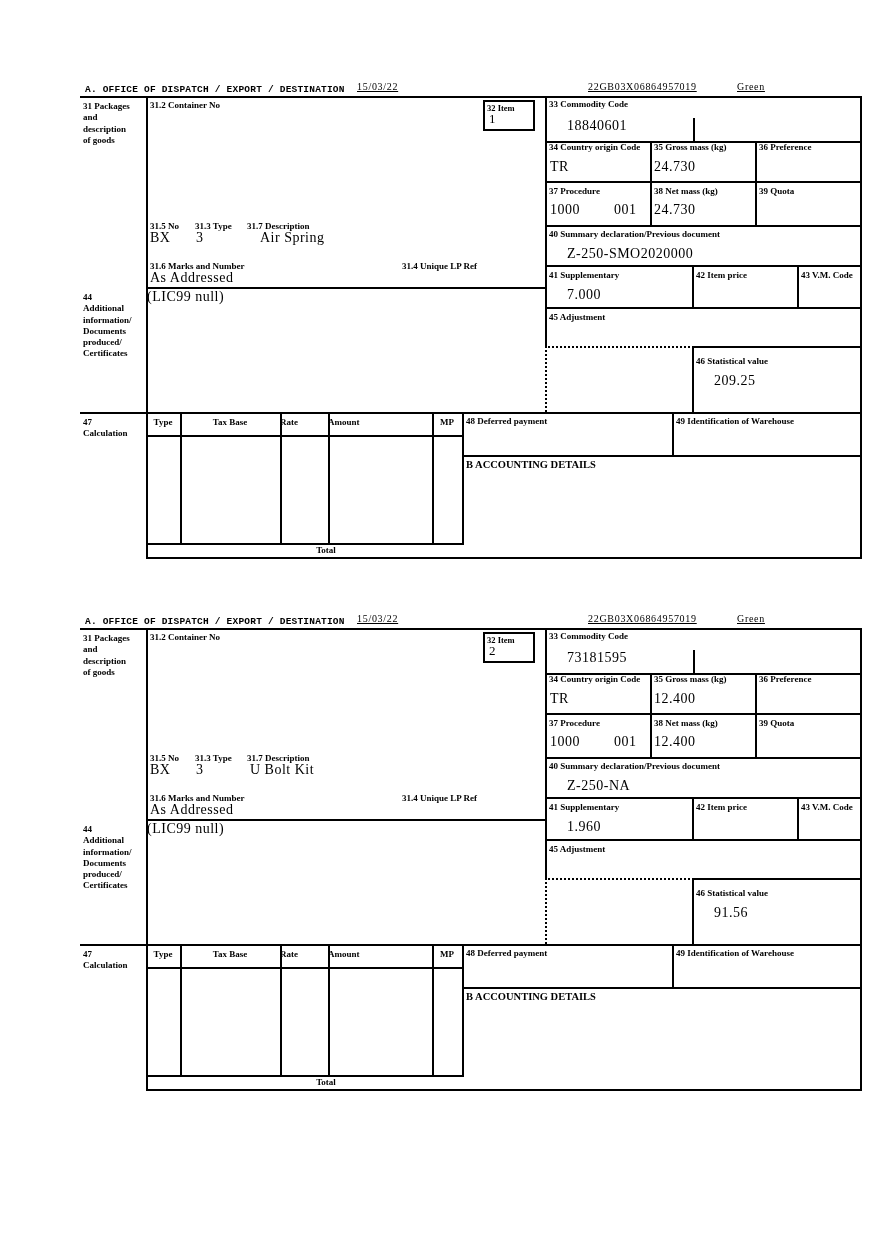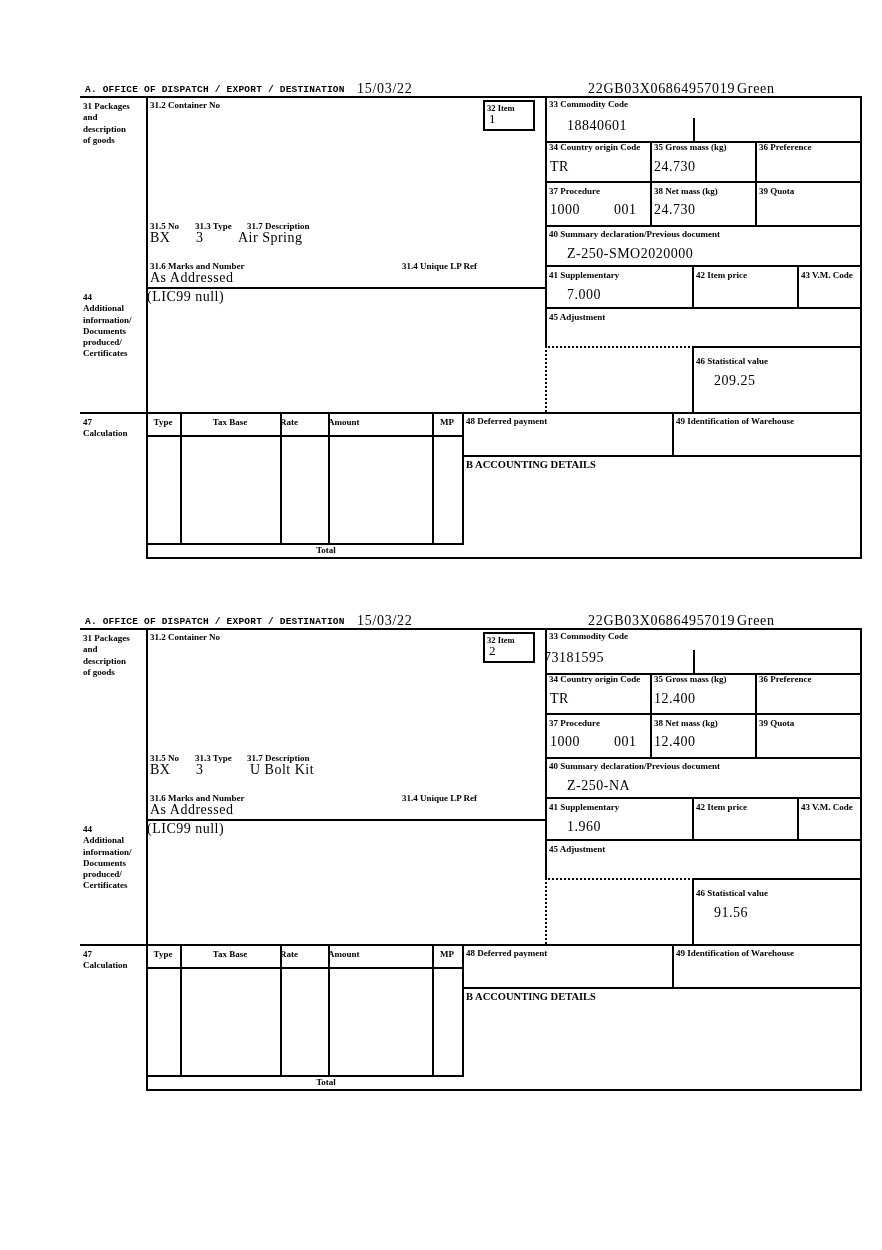--- a/index.html
+++ b/index.html
@@ -5,21 +5,21 @@
   html,body{margin:0;padding:0;}
   body{width:882px;height:1250px;background:#fff;position:relative;color:#000;
        font-family:"Liberation Serif","DejaVu Serif",serif;}
   .form{position:absolute;left:80px;width:782px;height:482px;}
   .lh{position:absolute;height:2px;background:#000;}
   .lv{position:absolute;width:2px;background:#000;}
   .dh{position:absolute;height:0;border-top:2px dotted #000;}
   .dv{position:absolute;width:0;border-left:2px dotted #000;}
   .lab{position:absolute;font-size:9px;font-weight:bold;line-height:1.25;white-space:pre-line;}
   .val{position:absolute;font-size:14px;letter-spacing:.5px;white-space:pre;}
-  .hv{position:absolute;font-size:14px;letter-spacing:.7px;white-space:pre;}
+  .hv{position:absolute;font-size:10px;letter-spacing:.7px;white-space:pre;text-decoration:underline;}
   .tt{position:absolute;font-size:9.5px;font-weight:bold;letter-spacing:.2px;font-family:Liberation Mono, monospace;}
   .bb{position:absolute;font-size:10.5px;font-weight:bold;}
   .ctr{text-align:center;}
   .rt{text-align:left;}
   .b32{position:absolute;left:403px;top:20px;width:48px;height:27px;border:2px solid #000;}
   .b32 .t{position:absolute;left:2px;top:1px;font-size:8.5px;font-weight:bold;}
   .b32 .v{position:absolute;left:4px;top:9px;font-size:13px;}
 </style>
 </head>
 <body>
@@ -77,21 +77,21 @@
   <div class="lab" style="left:70px;top:20px">31.2 Container No</div>
   <div class="b32">
     <span class="t">32 Item</span>
     <span class="v">1</span>
   </div>
   <div class="lab" style="left:70px;top:141px">31.5 No</div>
   <div class="lab" style="left:115px;top:141px">31.3 Type</div>
   <div class="lab" style="left:167px;top:141px">31.7 Description</div>
   <div class="val" style="left:70px;top:150px">BX</div>
   <div class="val" style="left:116px;top:150px">3</div>
-  <div class="val" style="left:158px;top:150px">Air Spring</div>
+  <div class="val" style="left:180px;top:150px">Air Spring</div>
   <div class="lab" style="left:70px;top:181px">31.6 Marks and Number</div>
   <div class="lab" style="left:322px;top:181px">31.4 Unique LP Ref</div>
   <div class="val" style="left:70px;top:190px">As Addressed</div>
   <div class="val" style="left:67px;top:209px">(LIC99 null)</div>
 
   <div class="lab" style="left:469px;top:19px">33 Commodity Code</div>
   <div class="val" style="left:487px;top:38px">18840601</div>
   <div class="lab" style="left:469px;top:62px">34 Country origin Code</div>
   <div class="val" style="left:470px;top:79px">TR</div>
   <div class="lab" style="left:574px;top:62px">35 Gross mass (kg)</div>
@@ -184,21 +184,21 @@
   <div class="lab" style="left:167px;top:141px">31.7 Description</div>
   <div class="val" style="left:70px;top:150px">BX</div>
   <div class="val" style="left:116px;top:150px">3</div>
   <div class="val" style="left:170px;top:150px">U Bolt Kit</div>
   <div class="lab" style="left:70px;top:181px">31.6 Marks and Number</div>
   <div class="lab" style="left:322px;top:181px">31.4 Unique LP Ref</div>
   <div class="val" style="left:70px;top:190px">As Addressed</div>
   <div class="val" style="left:67px;top:209px">(LIC99 null)</div>
 
   <div class="lab" style="left:469px;top:19px">33 Commodity Code</div>
-  <div class="val" style="left:464px;top:38px">73181595</div>
+  <div class="val" style="left:487px;top:38px">73181595</div>
   <div class="lab" style="left:469px;top:62px">34 Country origin Code</div>
   <div class="val" style="left:470px;top:79px">TR</div>
   <div class="lab" style="left:574px;top:62px">35 Gross mass (kg)</div>
   <div class="val" style="left:574px;top:79px">12.400</div>
   <div class="lab" style="left:679px;top:62px">36 Preference</div>
   <div class="lab" style="left:469px;top:106px">37 Procedure</div>
   <div class="val" style="left:470px;top:122px">1000</div>
   <div class="val" style="left:534px;top:122px">001</div>
   <div class="lab" style="left:574px;top:106px">38 Net mass (kg)</div>
   <div class="val" style="left:574px;top:122px">12.400</div>

